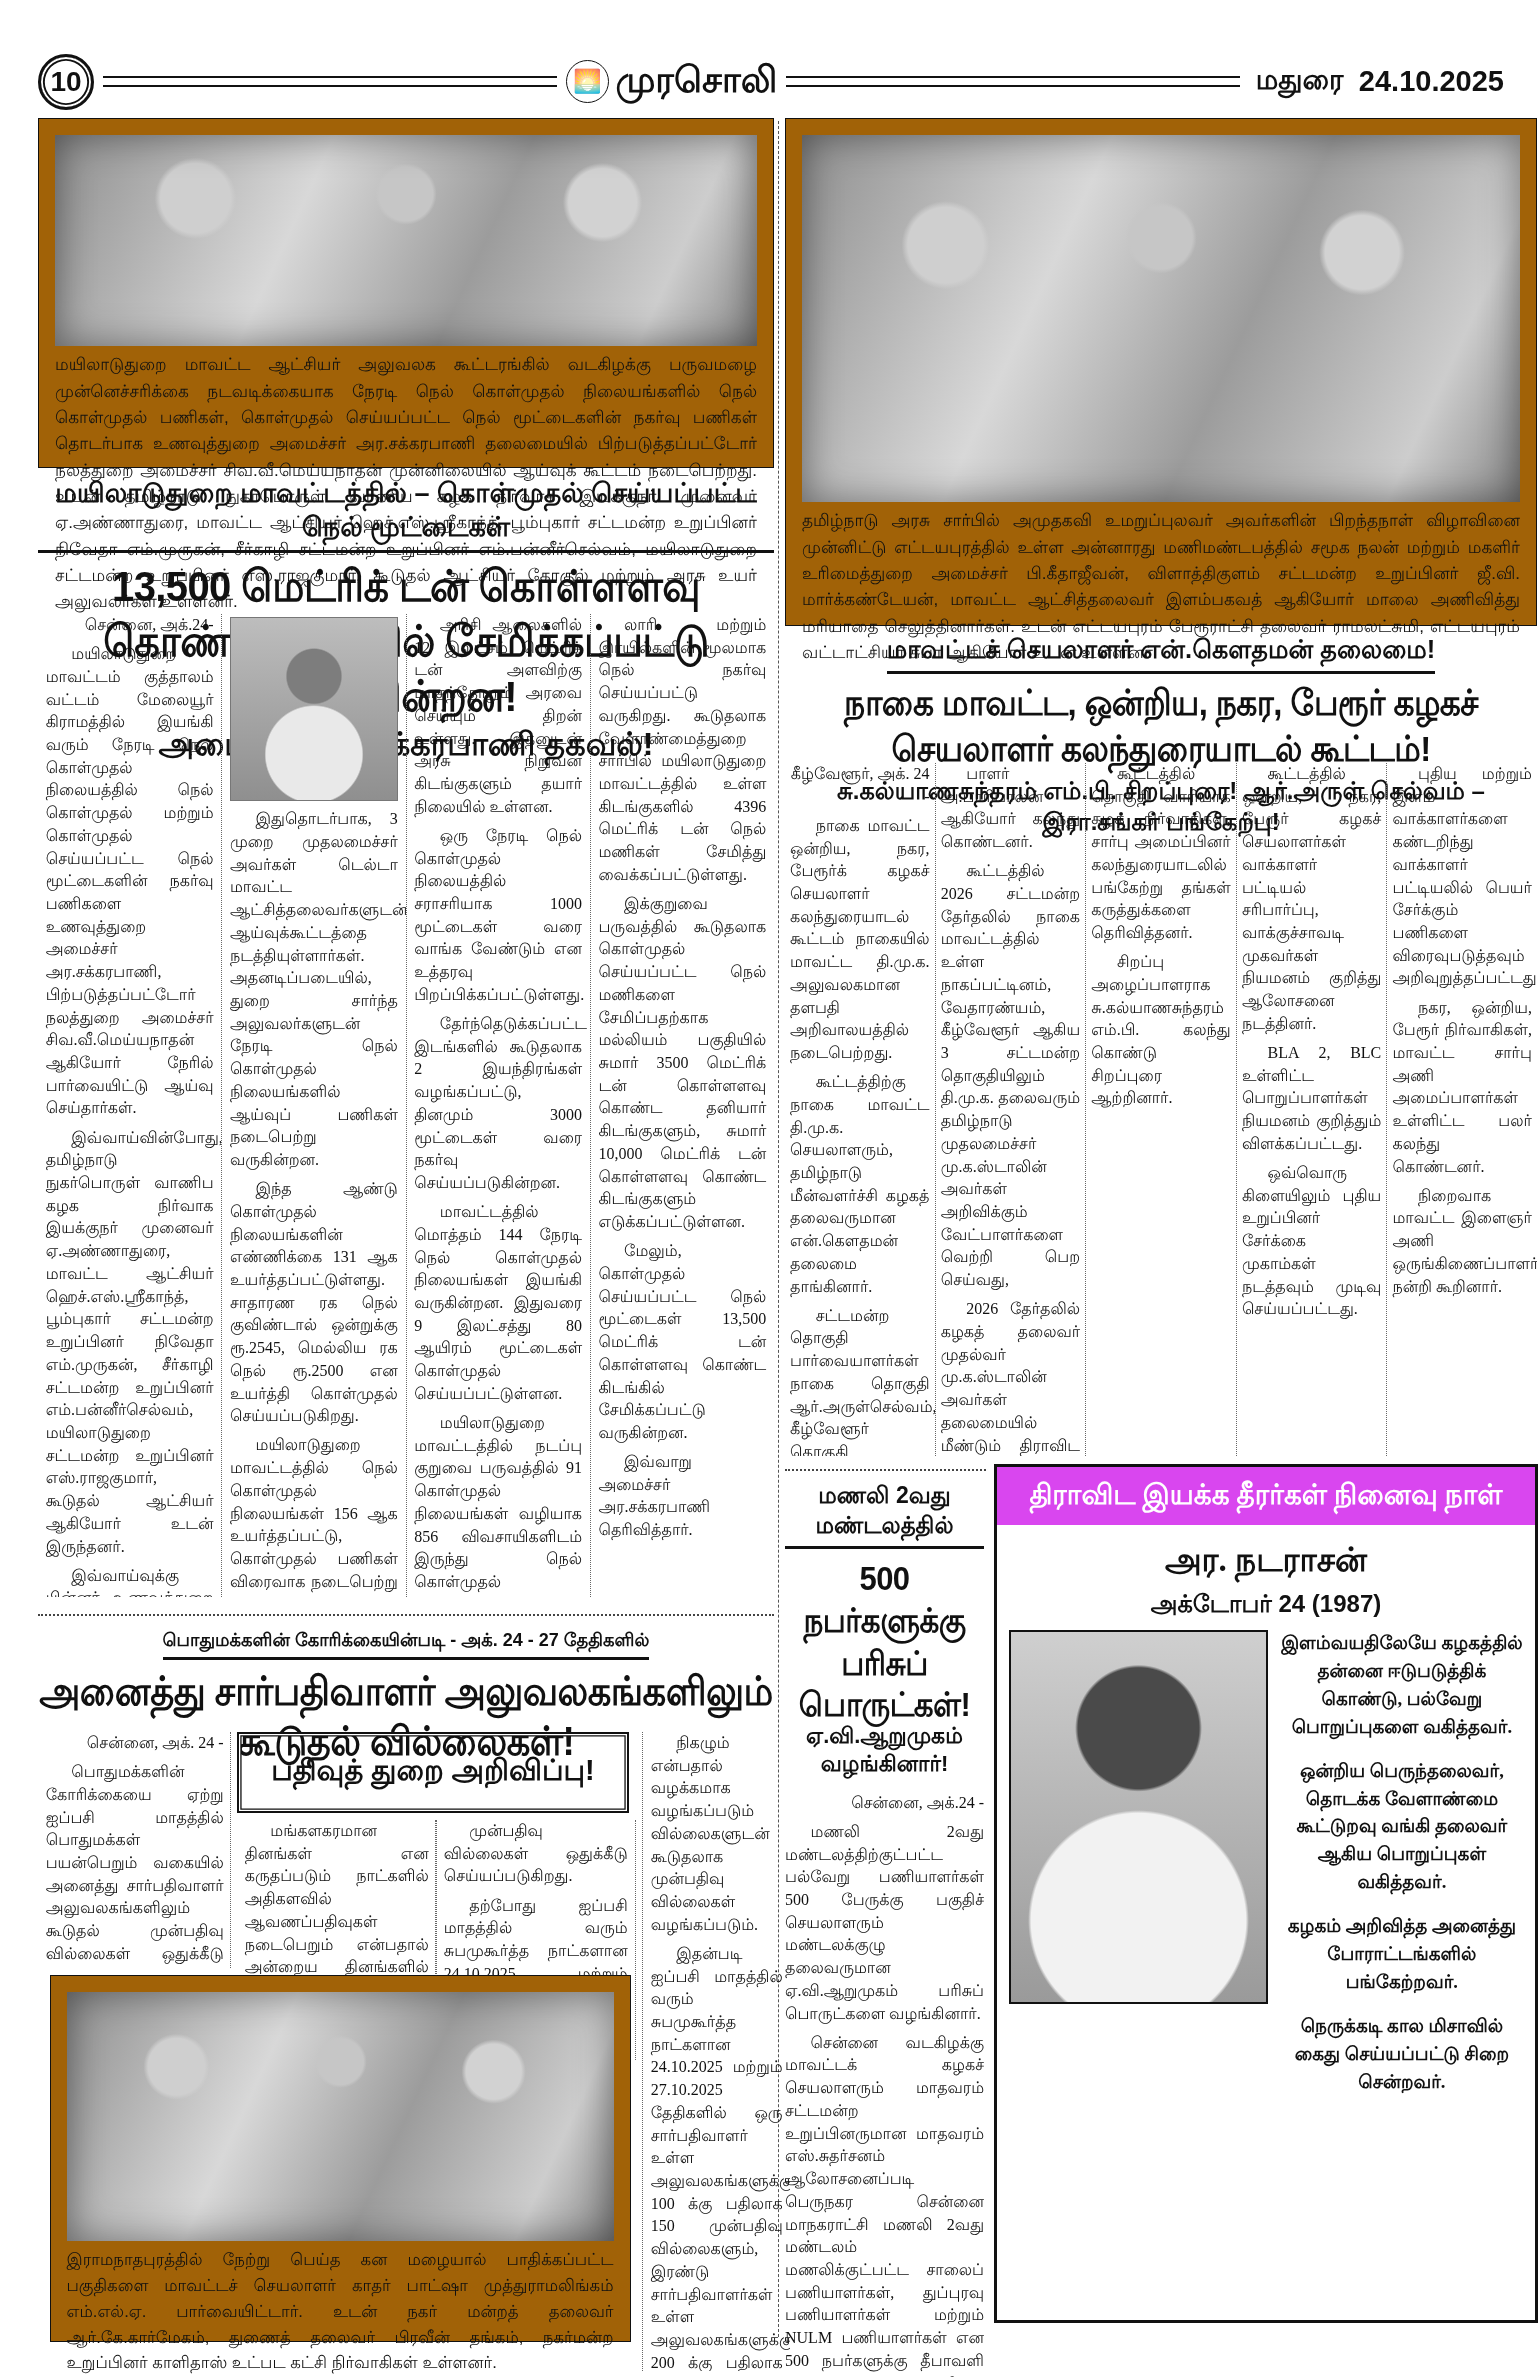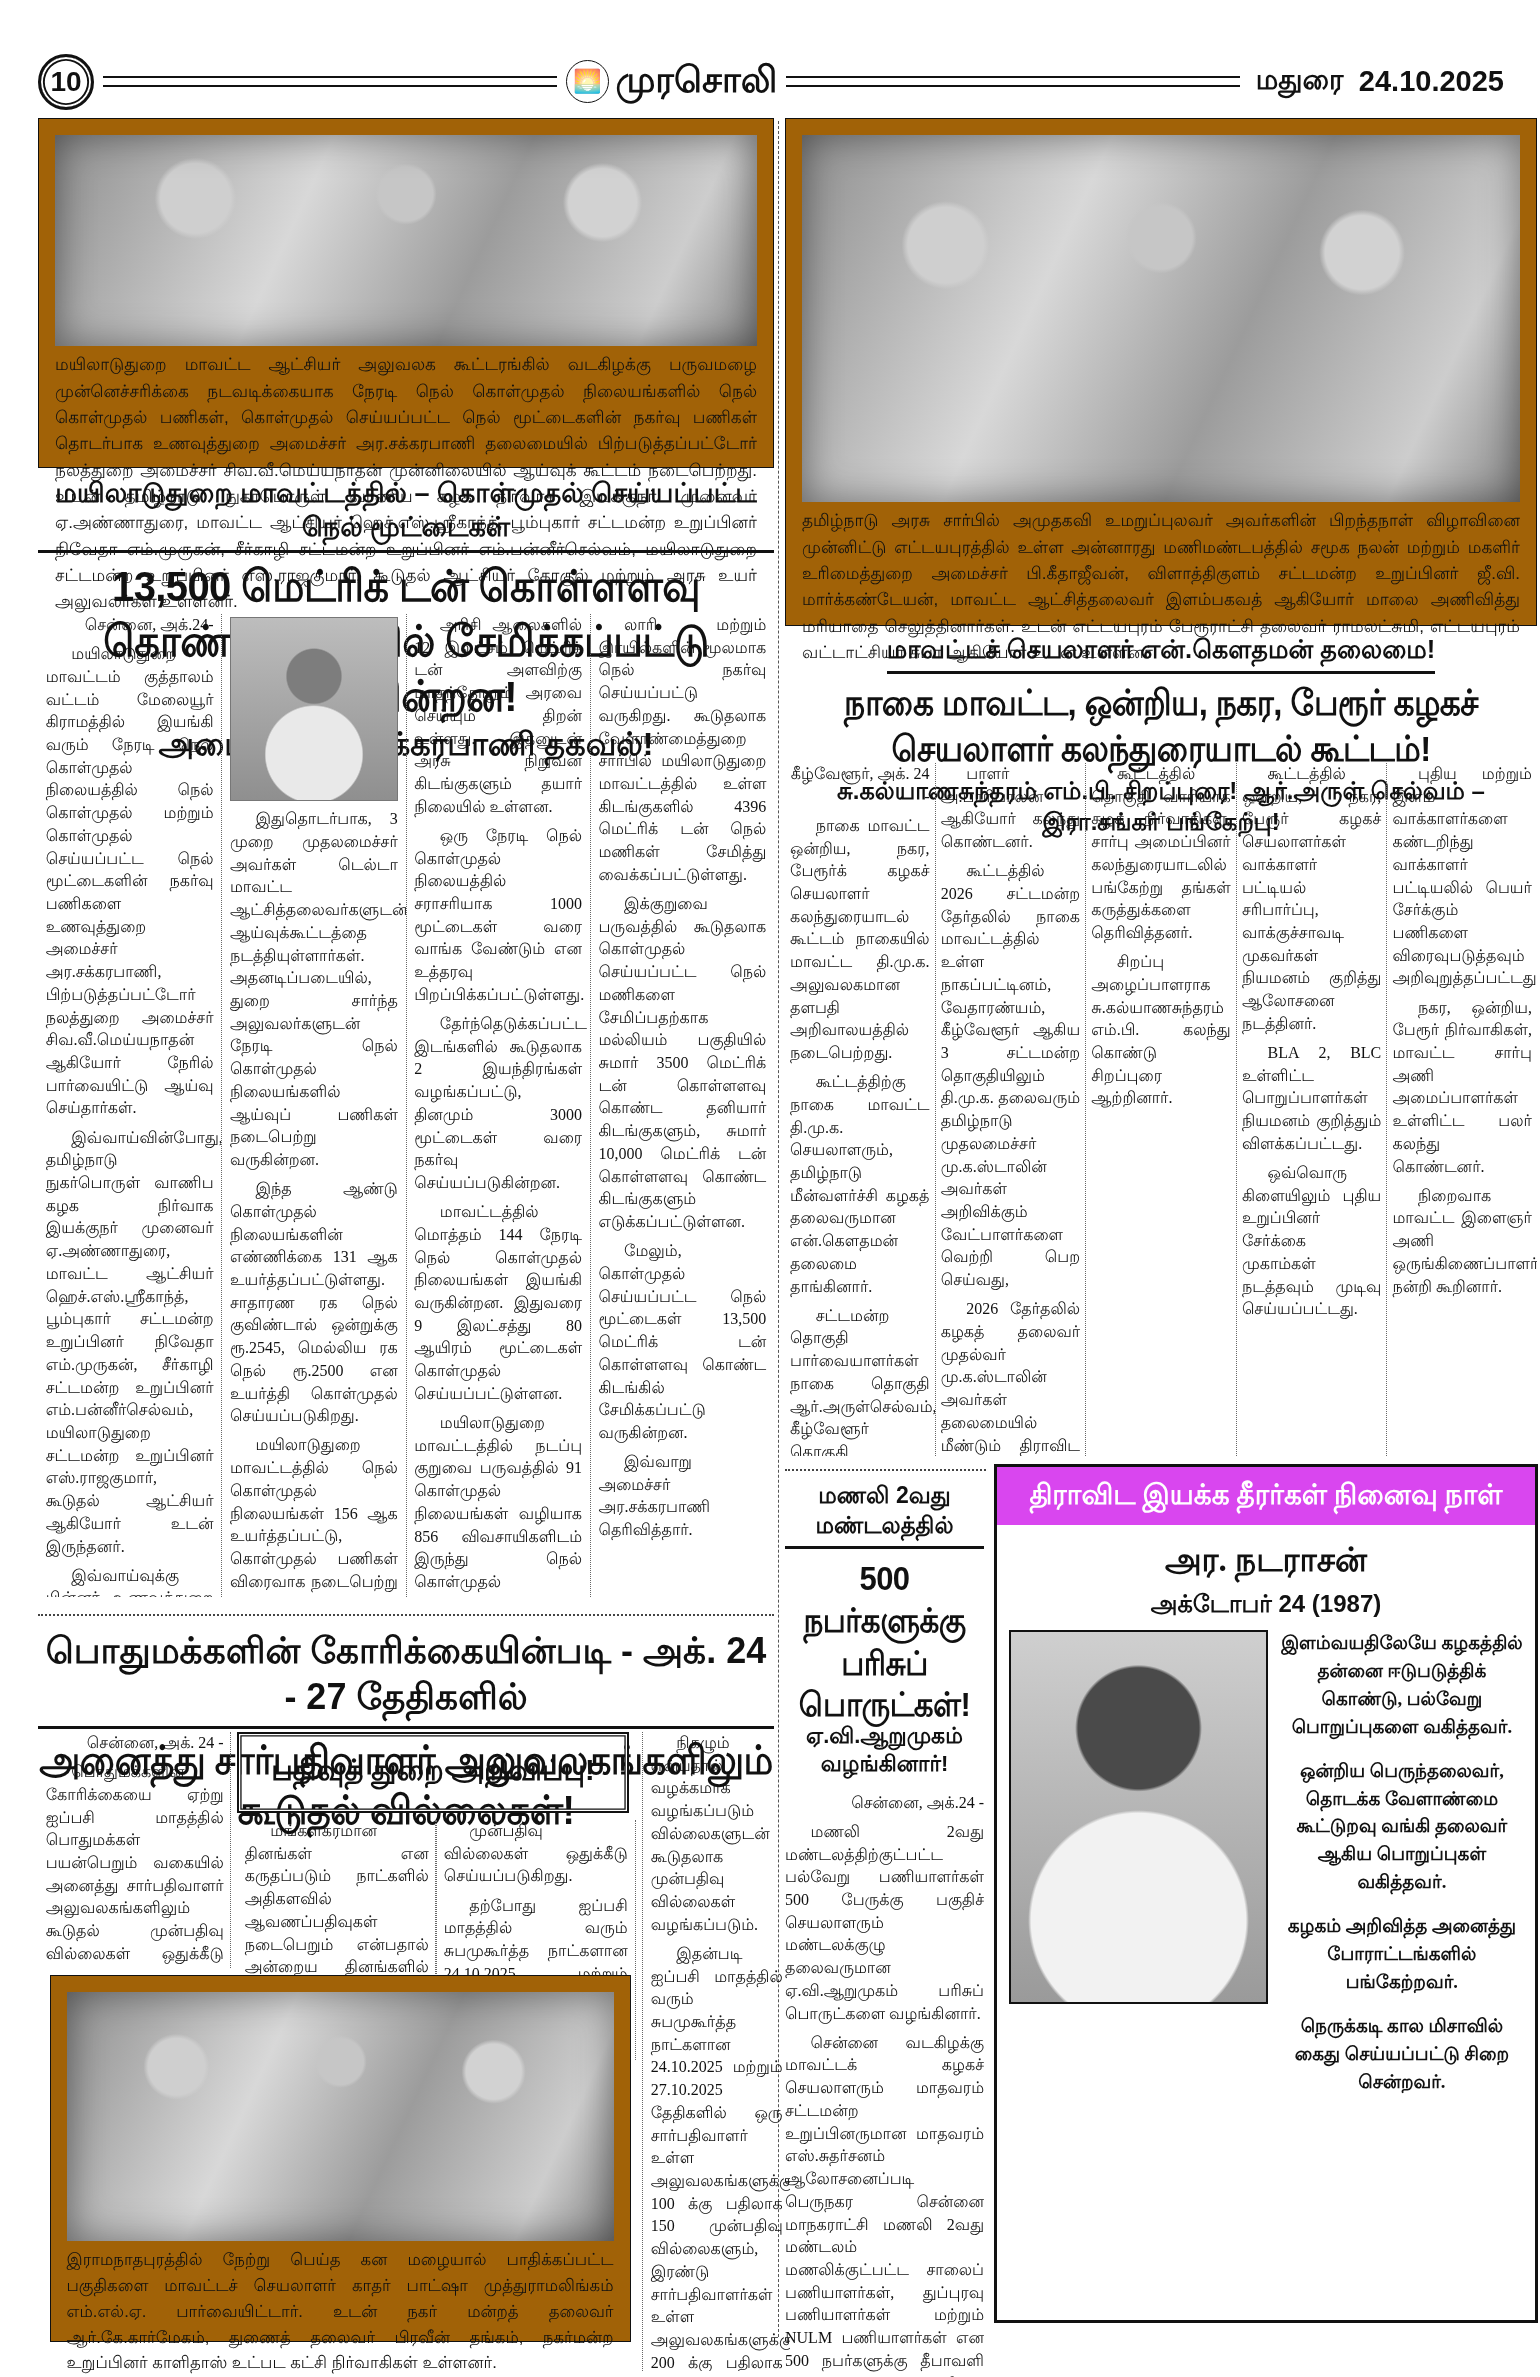--- a/index.html
+++ b/index.html
@@ -159,21 +159,21 @@
       <p>புதிய மற்றும் இளம் வாக்காளர்களை கண்டறிந்து வாக்காளர் பட்டியலில் பெயர் சேர்க்கும் பணிகளை விரைவுபடுத்தவும் அறிவுறுத்தப்பட்டது.</p>
       <p>நகர, ஒன்றிய, பேரூர் நிர்வாகிகள், மாவட்ட சார்பு அணி அமைப்பாளர்கள் உள்ளிட்ட பலர் கலந்து கொண்டனர்.</p>
       <p>நிறைவாக மாவட்ட இளைஞர் அணி ஒருங்கிணைப்பாளர் நன்றி கூறினார்.</p>
     </div>
   </div>
 
   <div class="hsep" style="left:38px;top:1614px;width:736px;"></div>
   <div class="hsep" style="left:785px;top:1469px;width:201px;"></div>
 
   <div style="position:absolute;left:38px;top:1630px;width:736px;">
-    <div class="kicker" style="font-size:36px;"><span>பொதுமக்களின் கோரிக்கையின்படி - அக். 24 - 27 தேதிகளில்</span></div>
+    <div class="kicker" style="font-size:18px;"><span>பொதுமக்களின் கோரிக்கையின்படி - அக். 24 - 27 தேதிகளில்</span></div>
     <div class="headline" style="font-size:37px;margin-top:9px;">அனைத்து சார்பதிவாளர் அலுவலகங்களிலும் கூடுதல் வில்லைகள்!</div>
   </div>
 
   <div style="position:absolute;left:38px;top:1732px;width:736px;height:639px;">
     <div style="position:absolute;left:0;top:0;width:178px;border-right:1.3px dotted #666;padding-right:6.4px;height:236px;" class="col">
       <p class="dateline">சென்னை, அக். 24 -</p>
       <p>பொதுமக்களின் கோரிக்கையை ஏற்று ஐப்பசி மாதத்தில் பொதுமக்கள் பயன்பெறும் வகையில் அனைத்து சார்பதிவாளர் அலுவலகங்களிலும் கூடுதல் முன்பதிவு வில்லைகள் ஒதுக்கீடு செய்யப்படும் என தமிழ்நாடு அரசு பதிவுத் துறை அறிவித்துள்ளது.</p>
     </div>
     <div class="notice" style="left:199px;top:0;width:388px;height:77px;">
       <span>பதிவுத் துறை அறிவிப்பு!</span>

